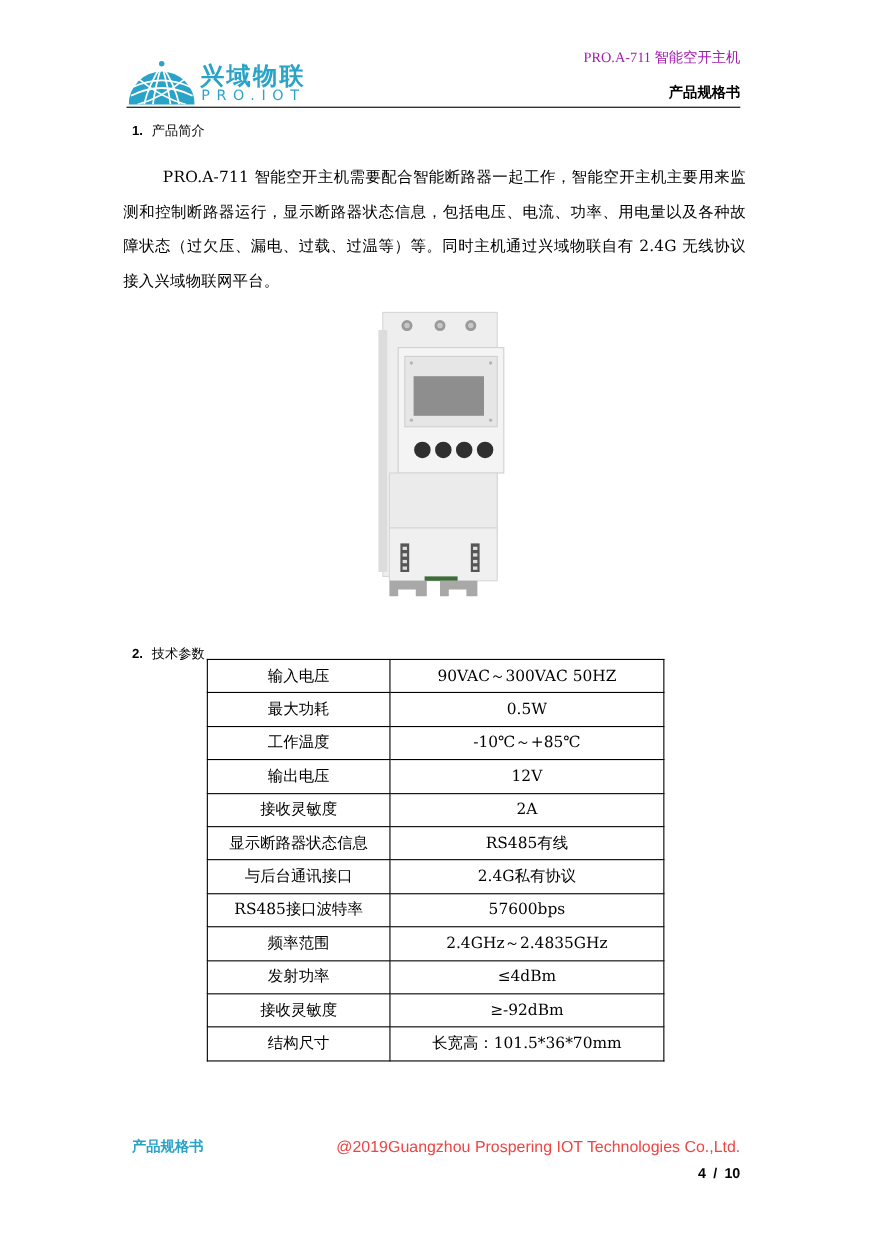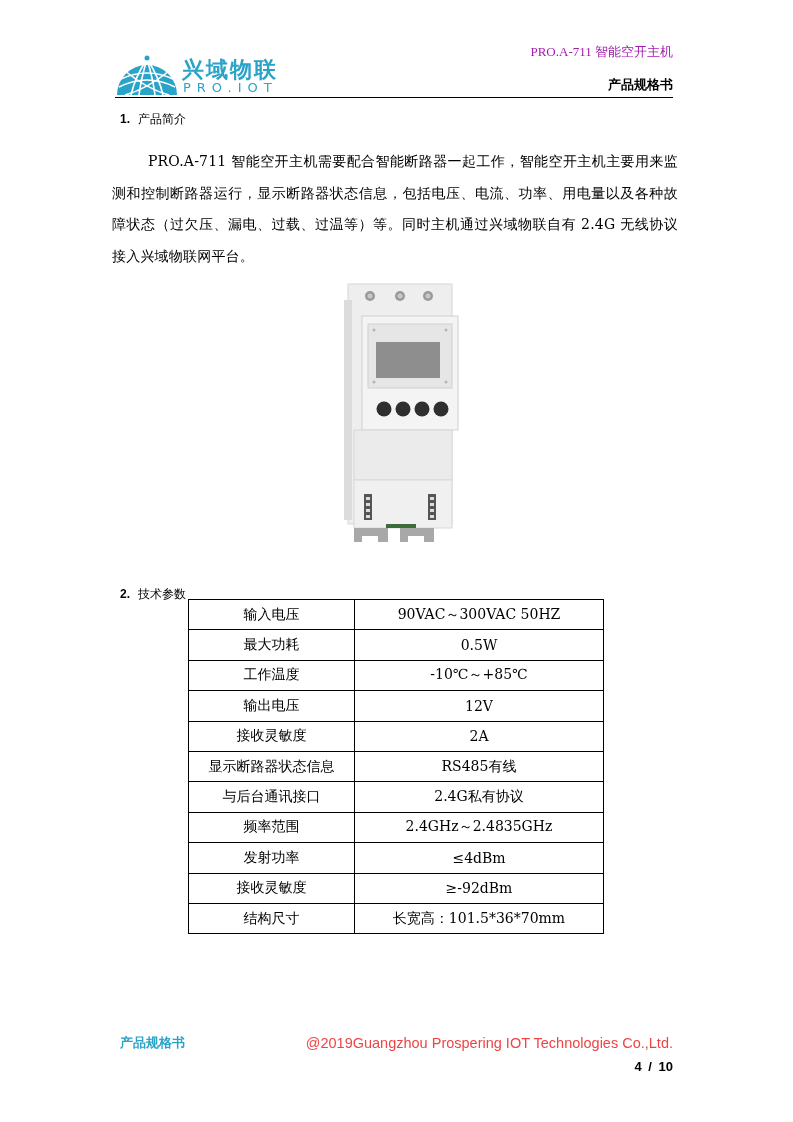--- a/index.html
+++ b/index.html
@@ -159,20 +159,24 @@
       </tr>
     <tr>
         <td class="k">显示断路器状态信息</td>
         <td class="v">RS485有线</td>
       </tr>
     <tr>
         <td class="k">与后台通讯接口</td>
         <td class="v">2.4G私有协议</td>
       </tr>
     <tr>
+        <td class="k">RS485接口波特率</td>
+        <td class="v">57600bps</td>
+      </tr>
+    <tr>
         <td class="k">频率范围</td>
         <td class="v">2.4GHz～2.4835GHz</td>
       </tr>
     <tr>
         <td class="k">发射功率</td>
         <td class="v">≤4dBm</td>
       </tr>
     <tr>
         <td class="k">接收灵敏度</td>
         <td class="v">≥-92dBm</td>

